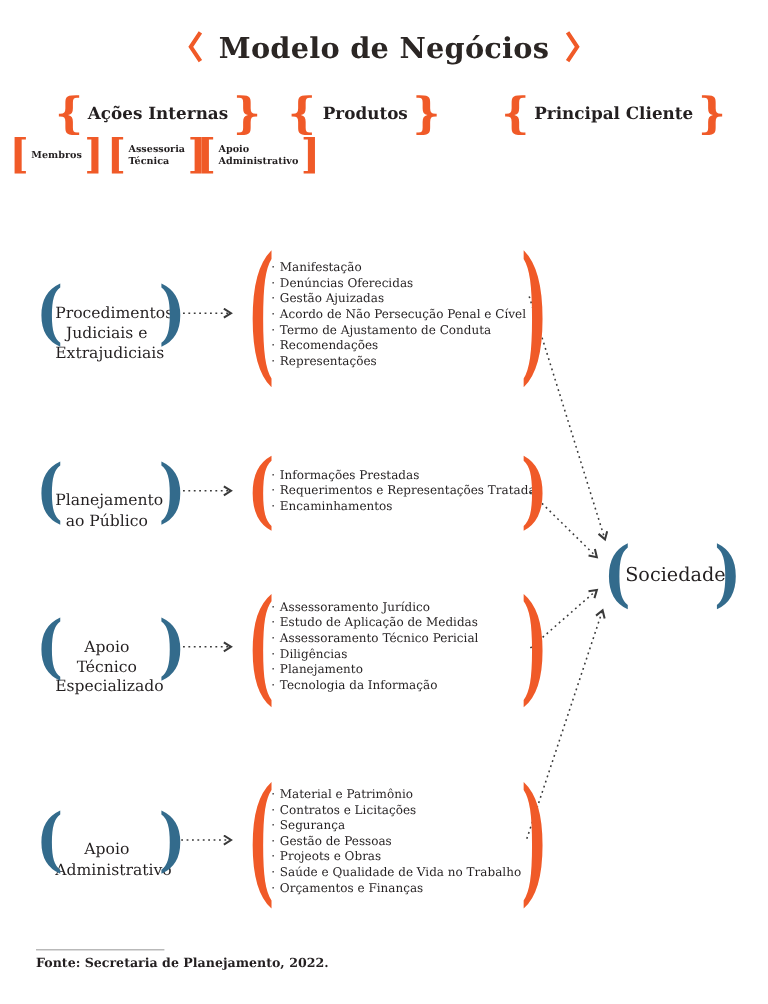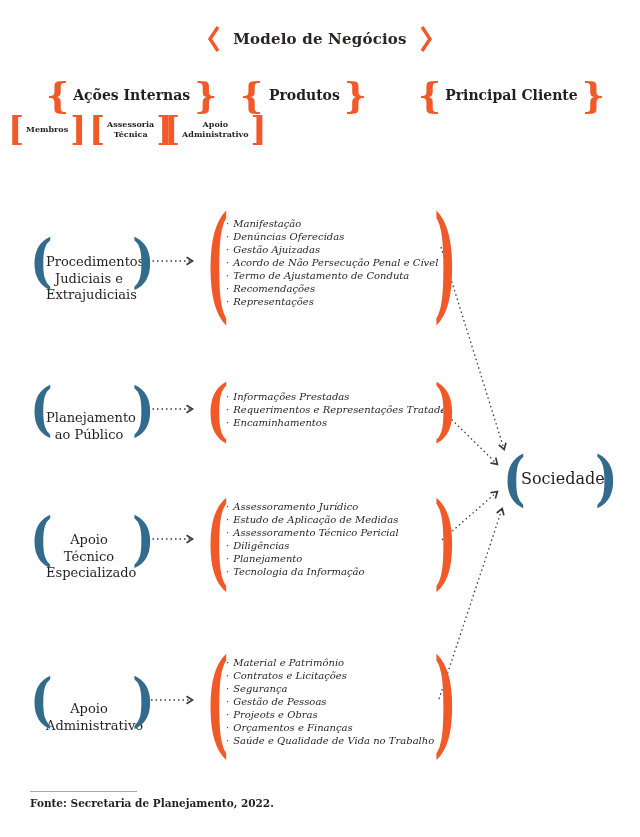--- a/index.html
+++ b/index.html
@@ -10,51 +10,51 @@
   html,body{margin:0;padding:0;background:#fff;}
   .canvas{
     position:relative;width:640px;height:837px;background:#ffffff;
     font-family:"DejaVu Serif", serif;color:var(--ink);overflow:hidden;
   }
   svg.arrows{position:absolute;left:0;top:0;z-index:1;pointer-events:none;}
 
   
   .title-row{position:absolute;top:24px;left:0;width:640px;display:flex;
     justify-content:center;align-items:center;gap:12px;z-index:2;}
-  .title-row h1{margin:0;font-size:15px;font-weight:bold;color:#2b2624;letter-spacing:.2px;}
+  .title-row h1{margin:0;font-size:24px;font-weight:bold;color:#2b2624;letter-spacing:.2px;}
 
   
   .glyph{display:inline-block;line-height:1;font-family:"DejaVu Serif",serif;}
   .brace{font-size:36px;line-height:32px;color:var(--orange);font-weight:bold;}
   .bracket{font-size:34px;line-height:32px;color:var(--orange);font-weight:bold;}
   .paren{font-size:48px;line-height:46px;width:16px;text-align:center;font-weight:bold;}
   .paren.blue{color:var(--blue);}
   .paren.orange{color:var(--orange);}
 
   
   .col-head{position:absolute;top:79px;height:32px;display:flex;align-items:center;
     justify-content:space-between;z-index:2;}
   .col-head .lbl{font-weight:bold;font-size:14px;white-space:nowrap;padding:0 4px;text-align:right;flex:1;}
 
   
   .sub-head{position:absolute;top:112px;height:34px;display:flex;align-items:center;
     justify-content:space-between;z-index:2;}
-  .sub-head .lbl{font-weight:bold;font-size:8px;line-height:1.25;text-align:center;flex:1;padding:0 2px;}
+  .sub-head .lbl{font-weight:bold;font-size:8px;line-height:1.25;flex:1;padding:0 2px;}
 
   .pre{white-space:pre-line;}
 
   
   .action-group{position:absolute;width:106px;display:flex;align-items:center;
     justify-content:space-between;z-index:2;}
   .action-group .lbl{width:86px;text-align:center;font-size:13px;line-height:1.28;margin-top:36px;}
 
   
   .plist-group{position:absolute;display:flex;align-items:center;z-index:2;}
   .plist-group ul{list-style:none;margin:0;padding:0 4px;width:204px;font-size:10px;line-height:13px;}
-  .plist-group li{white-space:nowrap;font-style:italic;}
+  .plist-group li{white-space:nowrap;}
   .plist-group li::before{content:"·";margin-right:4px;}
 
   
   .client-group{position:absolute;left:503px;top:449px;width:108px;height:58px;
     display:flex;align-items:center;justify-content:space-between;z-index:2;}
   .client-group .lbl{width:72px;text-align:right;font-size:16px;}
 
   
   .footer-line{position:absolute;left:30px;top:791px;width:107px;border-top:1px solid #a8a8a8;z-index:2;}
   .footer-text{position:absolute;left:30px;top:797px;font-size:10.5px;font-weight:bold;z-index:2;text-align:center;}
@@ -193,22 +193,22 @@
   </div>
 
   <div class="plist-group" style="left:206px;top:646px;height:110px;">
     <span class="glyph paren orange" style="transform:scaleY(2.4);">(</span>
     <ul>
         <li>Material e Patrimônio</li>
         <li>Contratos e Licitações</li>
         <li>Segurança</li>
         <li>Gestão de Pessoas</li>
         <li>Projeots e Obras</li>
+        <li>Saúde e Qualidade de Vida no Trabalho</li>
         <li>Orçamentos e Finanças</li>
-        <li>Saúde e Qualidade de Vida no Trabalho</li>
       </ul>
     <span class="glyph paren orange" style="transform:scaleY(2.4);">)</span>
   </div>
 
   <div class="client-group">
     <span class="glyph paren blue" style="transform:scaleY(1.25);">(</span>
     <div class="lbl">Sociedade</div>
     <span class="glyph paren blue" style="transform:scaleY(1.25);">)</span>
   </div>
 

